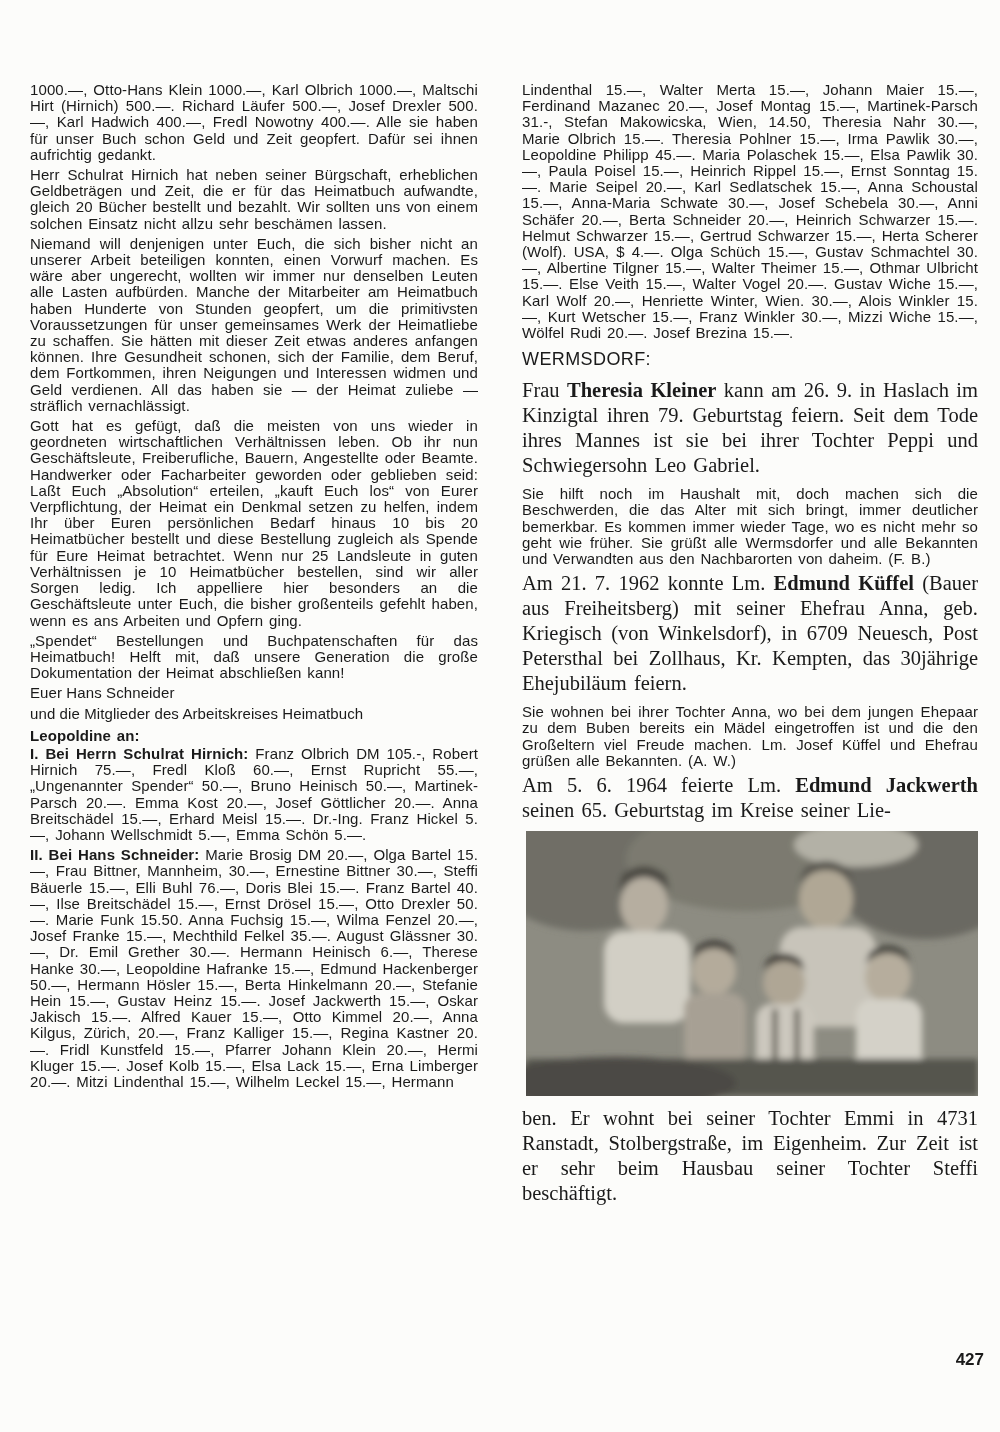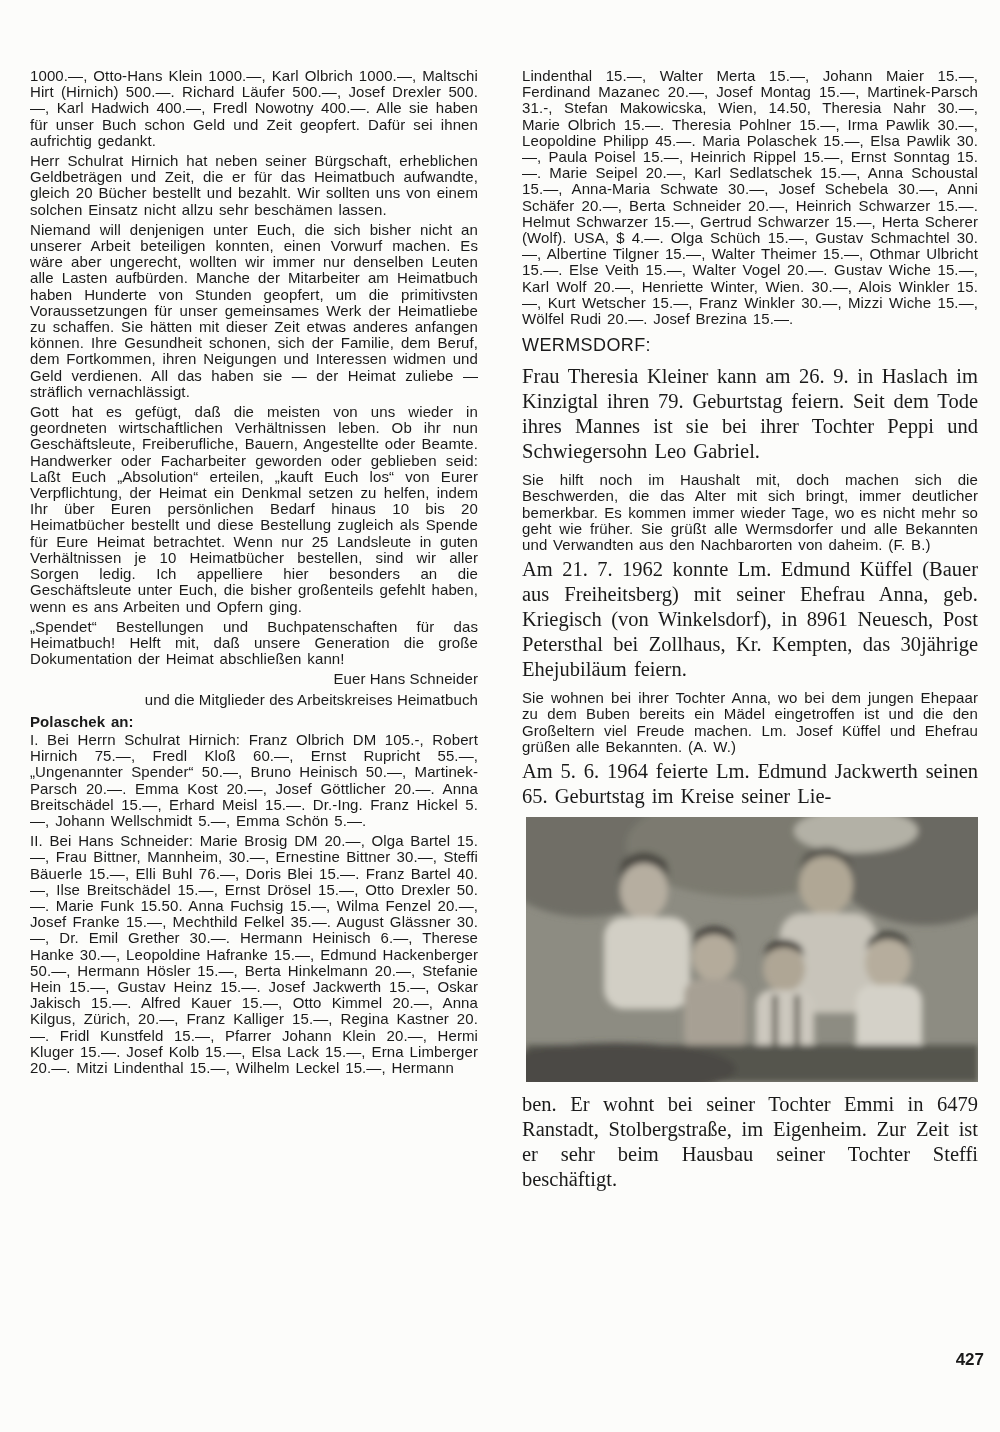--- a/index.html
+++ b/index.html
@@ -7,37 +7,37 @@
     position:relative;
     width:1000px; height:1432px;
     margin:0 auto;
     background:#fcfcfa;
     color:#1a1a1a;
     overflow:hidden;
     font-family:"Liberation Sans", sans-serif;
   }
   .columns {
     position:absolute;
-    top:68px; left:30px;
+    top:82px; left:30px;
     width:948px;
     display:flex;
     gap:44px;
   }
   .col { width:459px; }
   .col-right { width:459px; }
   p.body {
     font-size:15px;
     line-height:16.2px;
     margin:0 0 4px 0;
     text-align:justify;
     word-spacing:1.5px;
     letter-spacing:0.1px;
   }
-  p.center { text-align:right; word-spacing:normal; }
-  .bold { font-weight:normal;margin-top:15px; }
+  p.center { text-align:left; word-spacing:normal; }
+  .bold { font-weight:bold;margin-top:15px; }
   p.heading-sm {
     font-weight:bold;
     text-align:left;
     margin:6px 0 2px 0;
   }
   h2.section-heading {
     font-size:18px;
     font-weight:normal;
     margin:8px 0 8px 0;
     letter-spacing:0.4px;
@@ -73,35 +73,35 @@
   <div class="columns">
 
     <div class="col">
       <p class="body">1000.—, Otto-Hans Klein 1000.—, Karl Olbrich 1000.—, Maltschi Hirt (Hirnich) 500.—. Richard Läufer 500.—, Josef Drexler 500.—, Karl Hadwich 400.—, Fredl Nowotny 400.—. Alle sie haben für unser Buch schon Geld und Zeit geopfert. Dafür sei ihnen aufrichtig gedankt.</p>
       <p class="body">Herr Schulrat Hirnich hat neben seiner Bürgschaft, erheblichen Geldbeträgen und Zeit, die er für das Heimatbuch aufwandte, gleich 20 Bücher bestellt und bezahlt. Wir sollten uns von einem solchen Einsatz nicht allzu sehr beschämen lassen.</p>
       <p class="body">Niemand will denjenigen unter Euch, die sich bisher nicht an unserer Arbeit beteiligen konnten, einen Vorwurf machen. Es wäre aber ungerecht, wollten wir immer nur denselben Leuten alle Lasten aufbürden. Manche der Mitarbeiter am Heimatbuch haben Hunderte von Stunden geopfert, um die primitivsten Voraussetzungen für unser gemeinsames Werk der Heimatliebe zu schaffen. Sie hätten mit dieser Zeit etwas anderes anfangen können. Ihre Gesundheit schonen, sich der Familie, dem Beruf, dem Fortkommen, ihren Neigungen und Interessen widmen und Geld verdienen. All das haben sie — der Heimat zuliebe — sträflich vernachlässigt.</p>
       <p class="body">Gott hat es gefügt, daß die meisten von uns wieder in geordneten wirtschaftlichen Verhältnissen leben. Ob ihr nun Geschäftsleute, Freiberufliche, Bauern, Angestellte oder Beamte. Handwerker oder Facharbeiter geworden oder geblieben seid: Laßt Euch „Absolution“ erteilen, „kauft Euch los“ von Eurer Verpflichtung, der Heimat ein Denkmal setzen zu helfen, indem Ihr über Euren persönlichen Bedarf hinaus 10 bis 20 Heimatbücher bestellt und diese Bestellung zugleich als Spende für Eure Heimat betrachtet. Wenn nur 25 Landsleute in guten Verhältnissen je 10 Heimatbücher bestellen, sind wir aller Sorgen ledig. Ich appelliere hier besonders an die Geschäftsleute unter Euch, die bisher großenteils gefehlt haben, wenn es ans Arbeiten und Opfern ging.</p>
       <p class="body">„Spendet“ Bestellungen und Buchpatenschaften für das Heimatbuch! Helft mit, daß unsere Generation die große Dokumentation der Heimat abschließen kann!</p>
       <p class="body center">Euer Hans Schneider</p>
       <p class="body center">und die Mitglieder des Arbeitskreises Heimatbuch</p>
-      <p class="body heading-sm">Polaschek an:</p>
+      <p class="body heading-sm">Leopoldine an:</p>
       <p class="body"><span class="bold">I. Bei Herrn Schulrat Hirnich:</span><span> Franz Olbrich DM 105.-, Robert Hirnich 75.—, Fredl Kloß 60.—, Ernst Rupricht 55.—, „Ungenannter Spender“ 50.—, Bruno Heinisch 50.—, Martinek-Parsch 20.—. Emma Kost 20.—, Josef Göttlicher 20.—. Anna Breitschädel 15.—, Erhard Meisl 15.—. Dr.-Ing. Franz Hickel 5.—, Johann Wellschmidt 5.—, Emma Schön 5.—.</span></p>
       <p class="body"><span class="bold">II. Bei Hans Schneider:</span><span> Marie Brosig DM 20.—, Olga Bartel 15.—, Frau Bittner, Mannheim, 30.—, Ernestine Bittner 30.—, Steffi Bäuerle 15.—, Elli Buhl 76.—, Doris Blei 15.—. Franz Bartel 40.—, Ilse Breitschädel 15.—, Ernst Drösel 15.—, Otto Drexler 50.—. Marie Funk 15.50. Anna Fuchsig 15.—, Wilma Fenzel 20.—, Josef Franke 15.—, Mechthild Felkel 35.—. August Glässner 30.—, Dr. Emil Grether 30.—. Hermann Heinisch 6.—, Therese Hanke 30.—, Leopoldine Hafranke 15.—, Edmund Hackenberger 50.—, Hermann Hösler 15.—, Berta Hinkelmann 20.—, Stefanie Hein 15.—, Gustav Heinz 15.—. Josef Jackwerth 15.—, Oskar Jakisch 15.—. Alfred Kauer 15.—, Otto Kimmel 20.—, Anna Kilgus, Zürich, 20.—, Franz Kalliger 15.—, Regina Kastner 20.—. Fridl Kunstfeld 15.—, Pfarrer Johann Klein 20.—, Hermi Kluger 15.—. Josef Kolb 15.—, Elsa Lack 15.—, Erna Limberger 20.—. Mitzi Lindenthal 15.—, Wilhelm Leckel 15.—, Hermann</span></p>
     </div>
 
     <div class="col col-right">
       <p class="body">Lindenthal 15.—, Walter Merta 15.—, Johann Maier 15.—, Ferdinand Mazanec 20.—, Josef Montag 15.—, Martinek-Parsch 31.-, Stefan Makowicska, Wien, 14.50, Theresia Nahr 30.—, Marie Olbrich 15.—. Theresia Pohlner 15.—, Irma Pawlik 30.—, Leopoldine Philipp 45.—. Maria Polaschek 15.—, Elsa Pawlik 30.—, Paula Poisel 15.—, Heinrich Rippel 15.—, Ernst Sonntag 15.—. Marie Seipel 20.—, Karl Sedlatschek 15.—, Anna Schoustal 15.—, Anna-Maria Schwate 30.—, Josef Schebela 30.—, Anni Schäfer 20.—, Berta Schneider 20.—, Heinrich Schwarzer 15.—. Helmut Schwarzer 15.—, Gertrud Schwarzer 15.—, Herta Scherer (Wolf). USA, $ 4.—. Olga Schüch 15.—, Gustav Schmachtel 30.—, Albertine Tilgner 15.—, Walter Theimer 15.—, Othmar Ulbricht 15.—. Else Veith 15.—, Walter Vogel 20.—. Gustav Wiche 15.—, Karl Wolf 20.—, Henriette Winter, Wien. 30.—, Alois Winkler 15.—, Kurt Wetscher 15.—, Franz Winkler 30.—, Mizzi Wiche 15.—, Wölfel Rudi 20.—. Josef Brezina 15.—.</p>
 
       <h2 class="section-heading">WERMSDORF:</h2>
 
       <p class="large"><span>Frau </span><span class="bold">Theresia Kleiner</span><span> kann am 26. 9. in Haslach im Kinzigtal ihren 79. Geburtstag feiern. Seit dem Tode ihres Mannes ist sie bei ihrer Tochter Peppi und Schwiegersohn Leo Gabriel.</span></p>
 
       <p class="body">Sie hilft noch im Haushalt mit, doch machen sich die Beschwerden, die das Alter mit sich bringt, immer deutlicher bemerkbar. Es kommen immer wieder Tage, wo es nicht mehr so geht wie früher. Sie grüßt alle Wermsdorfer und alle Bekannten und Verwandten aus den Nachbarorten von daheim. (F. B.)</p>
 
-      <p class="large"><span>Am 21. 7. 1962 konnte Lm. </span><span class="bold">Edmund Küffel</span><span> (Bauer aus Freiheitsberg) mit seiner Ehefrau Anna, geb. Kriegisch (von Winkelsdorf), in 8961 Neuesch, Post Petersthal bei Zollhaus, Kr. Kempten, das 30jährige Ehejubiläum feiern.</span></p>
+      <p class="large"><span>Am 21. 7. 1962 konnte Lm. </span><span class="bold">Edmund Küffel</span><span> (Bauer aus Freiheitsberg) mit seiner Ehefrau Anna, geb. Kriegisch (von Winkelsdorf), in 6709 Neuesch, Post Petersthal bei Zollhaus, Kr. Kempten, das 30jährige Ehejubiläum feiern.</span></p>
 
       <p class="body">Sie wohnen bei ihrer Tochter Anna, wo bei dem jungen Ehepaar zu dem Buben bereits ein Mädel eingetroffen ist und die den Großeltern viel Freude machen. Lm. Josef Küffel und Ehefrau grüßen alle Bekannten. (A. W.)</p>
 
       <p class="large"><span>Am 5. 6. 1964 feierte Lm. </span><span class="bold">Edmund Jackwerth</span><span> seinen 65. Geburtstag im Kreise seiner Lie-</span></p>
 
       <figure class="photo">
         <svg viewBox="0 0 452 265" preserveAspectRatio="none">
           <defs>
             <filter id="soft" x="-20%" y="-20%" width="140%" height="140%">
               <feGaussianBlur stdDeviation="3"></feGaussianBlur>
@@ -137,19 +137,19 @@
 
             <rect x="246" y="178" width="6" height="54" fill="#6e6a62"></rect>
             <rect x="268" y="178" width="6" height="54" fill="#6e6a62"></rect>
 
             <rect x="0" y="228" width="452" height="37" fill="#55544d"></rect>
             <ellipse cx="90" cy="252" rx="120" ry="26" fill="#4b4a44"></ellipse>
           </g>
         </svg>
       </figure>
 
-      <p class="large">ben. Er wohnt bei seiner Tochter Emmi in 6479 Ranstadt, Stolbergstraße, im Eigenheim. Zur Zeit ist er sehr beim Hausbau seiner Tochter Steffi beschäftigt.</p>
+      <p class="large">ben. Er wohnt bei seiner Tochter Emmi in 4731 Ranstadt, Stolbergstraße, im Eigenheim. Zur Zeit ist er sehr beim Hausbau seiner Tochter Steffi beschäftigt.</p>
 
     </div>
   </div>
 
   <div class="pagenum">427</div>
 </div>
 
 </body></html>

